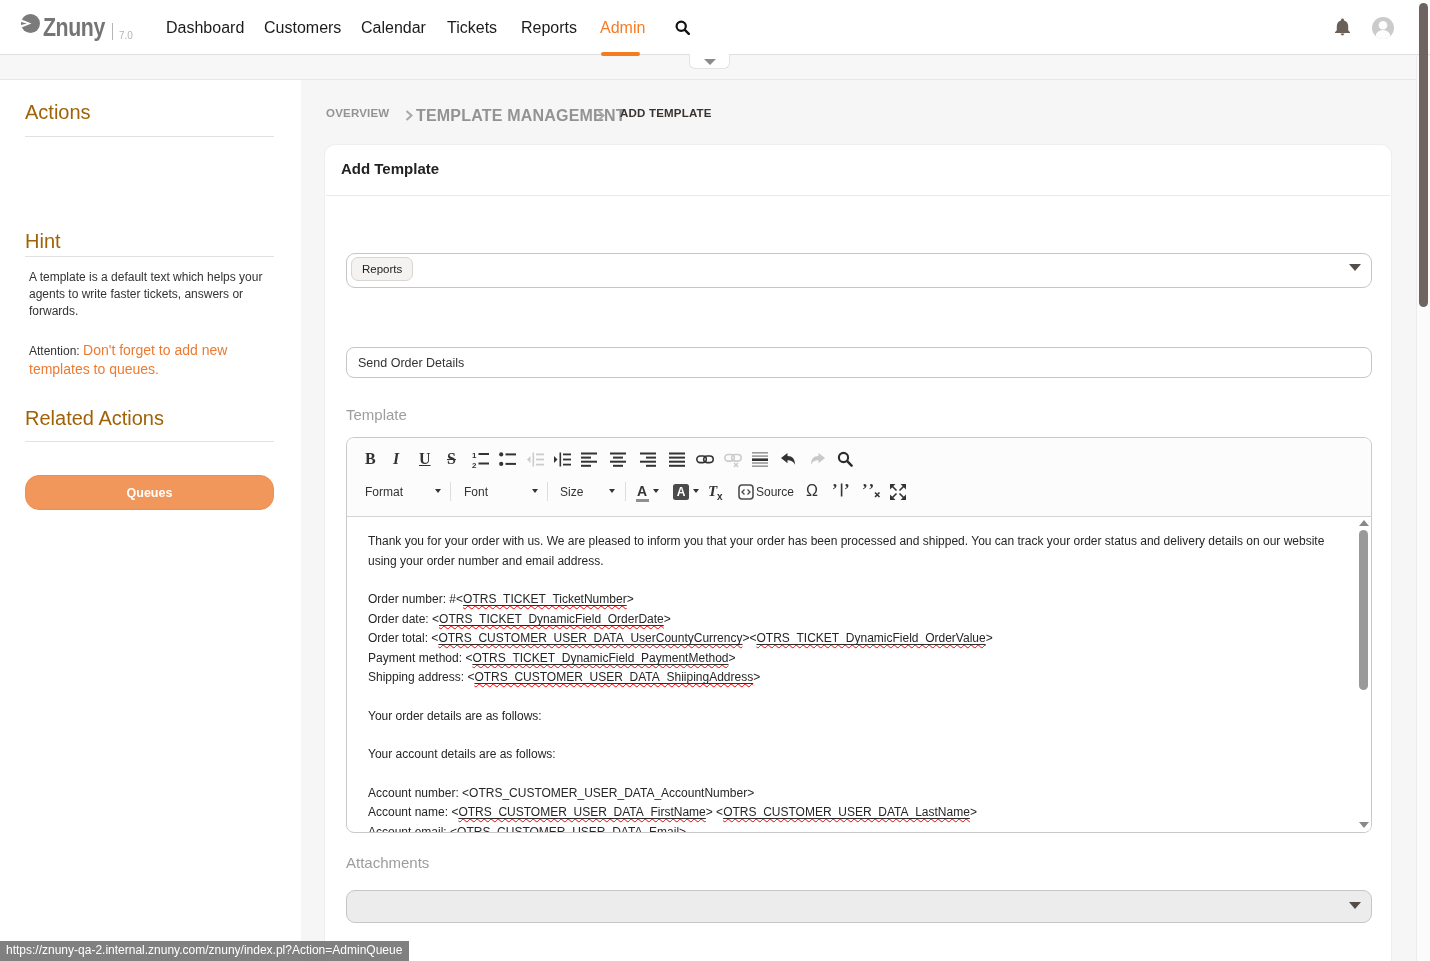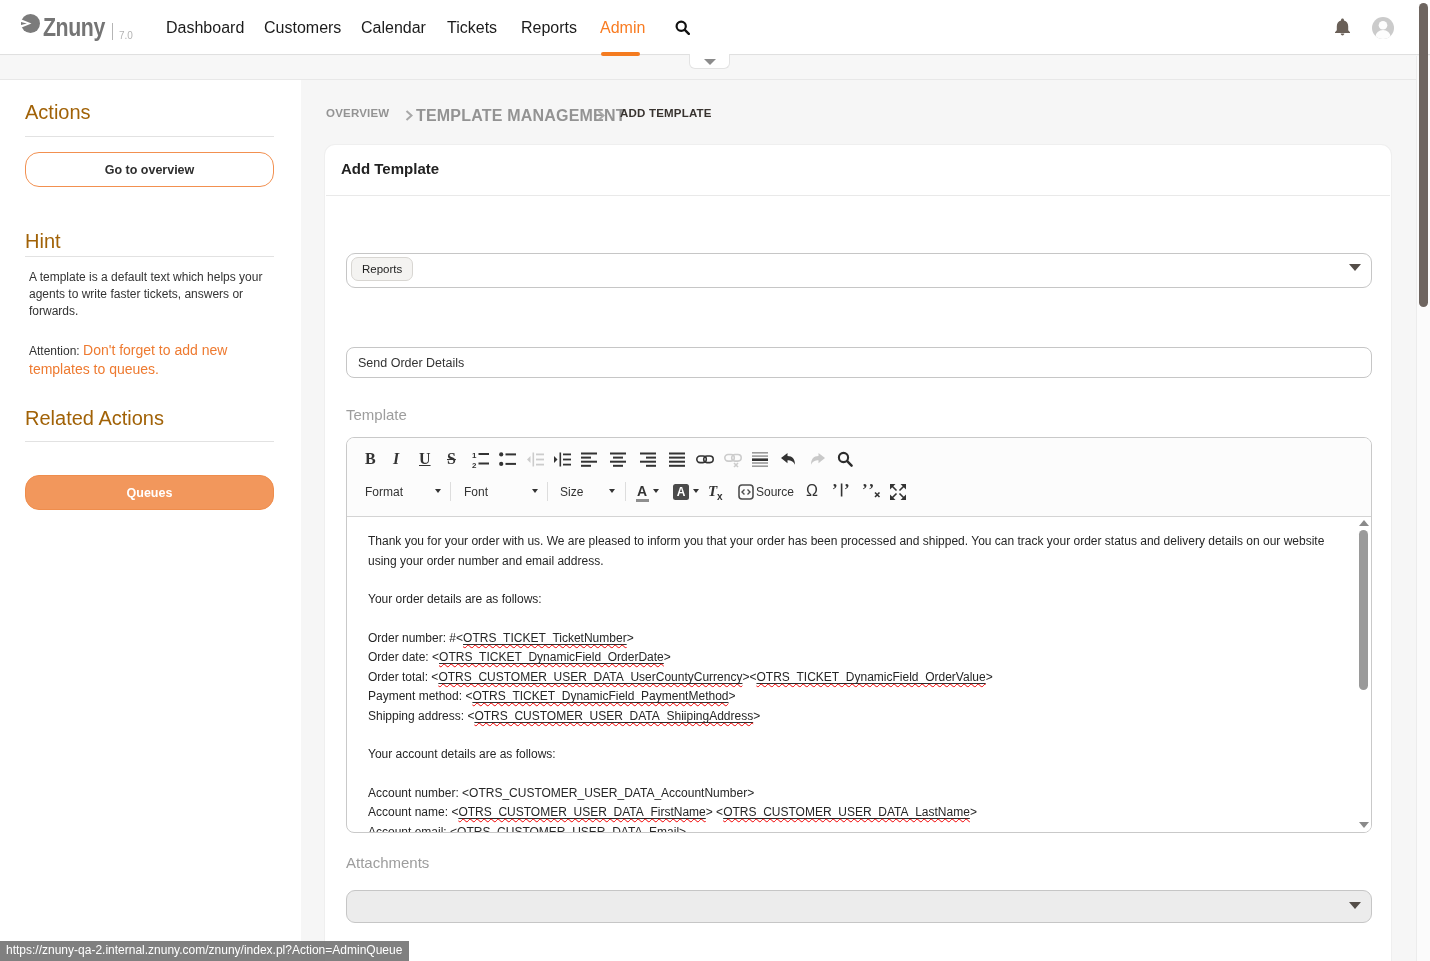--- a/index.html
+++ b/index.html
@@ -92,21 +92,20 @@
 
 <div id="band">
   <div id="toggletab">
       <div class="tri"></div>
     </div>
 </div>
 
 <div id="sidebar">
   <div class="sbh" style="top:21px;">Actions</div>
   <div class="sbhr" style="top:56px;"></div>
-  <div class="sbtn" style="top:72px;">Go to overview</div>
   <div class="sbh" style="top:142px;margin-top:8px;">Hint</div>
   <div class="sbhr" style="top:176px;"></div>
   <div class="sbtxt" style="top:189px;">A template is a default text which helps your<br>agents to write faster tickets, answers or<br>forwards.</div>
   <div class="sbtxt" style="top:262px;line-height:17.5px;">Attention: <span style="color:#ee7a30;font-size:14px;">Don't forget to add new<br>templates to queues.</span></div>
   <div class="sbh" style="top:327px;">Related Actions</div>
   <div class="sbhr" style="top:361px;"></div>
   <div class="sbtn" style="top:395px;background:#f2975c;border-color:#ef8d4c;color:#fff;">Queues</div>
 </div>
 
 <div class="abs" style="left:326px;top:107px;font-size:11.5px;font-weight:bold;color:#939393;letter-spacing:0.2px;">OVERVIEW</div>
@@ -253,26 +252,26 @@
   </svg>
   <svg class="abs" style="left:543px;top:46px" width="16" height="16" viewBox="0 0 16 16">
     <polygon points="0,0 5.5,0 0,5.5" fill="#333"></polygon>
       <polygon points="16,0 16,5.5 10.5,0" fill="#333"></polygon>
     <polygon points="0,16 0,10.5 5.5,16" fill="#333"></polygon>
       <polygon points="16,16 10.5,16 16,10.5" fill="#333"></polygon>
     <path d="M2,2 l4.5,4.5 M14,2 l-4.5,4.5 M2,14 l4.5,-4.5 M14,14 l-4.5,-4.5" stroke="#333" stroke-width="1.6"></path>
   </svg>
   <div id="edtext">
     <p>Thank you for your order with us. We are pleased to inform you that your order has been processed and shipped. You can track your order status and delivery details on our website<br>using your order number and email address.</p>
-    <p>Your order details are as follows:</p>
     <p>Order number: #&lt;<span class="u"><span class="w">OTRS_TICKET_TicketNumber</span></span>&gt;<br>
 Order date: &lt;<span class="u"><span class="w">OTRS_TICKET_DynamicField_OrderDate</span></span>&gt;<br>
 Order total: &lt;<span class="u"><span class="w">OTRS_CUSTOMER_USER_DATA_UserCountyCurrency</span></span>&gt;&lt;<span class="u"><span class="w">OTRS_TICKET_DynamicField_OrderValue</span></span>&gt;<br>
 Payment method: &lt;<span class="u"><span class="w">OTRS_TICKET_DynamicField_PaymentMethod</span></span>&gt;<br>
 Shipping address: &lt;<span class="u"><span class="w">OTRS_CUSTOMER_USER_DATA_ShiipingAddress</span></span>&gt;</p>
+    <p>Your order details are as follows:</p>
     <p>Your account details are as follows:</p>
     <p>Account number: &lt;OTRS_CUSTOMER_USER_DATA_AccountNumber&gt;<br>
 Account name: &lt;<span class="u"><span class="w">OTRS_CUSTOMER_USER_DATA_FirstName</span></span>&gt; &lt;<span class="u"><span class="w">OTRS_CUSTOMER_USER_DATA_LastName</span></span>&gt;<br>
 Account email: &lt;OTRS_CUSTOMER_USER_DATA_Email&gt;</p>
   </div>
 
   <div class="abs" style="left:1008px;top:80px;width:16px;height:315px;background:#fff;"></div>
   <div class="abs" style="left:1012px;top:82px;width:0;height:0;border-left:5px solid transparent;border-right:5px solid transparent;border-bottom:6px solid #8a8a8a;"></div>
   <div class="abs" style="left:1012px;top:92px;width:9px;height:160px;border-radius:5px;background:#9a9a9a;"></div>
   <div class="abs" style="left:1012px;top:384px;width:0;height:0;border-left:5px solid transparent;border-right:5px solid transparent;border-top:6px solid #8a8a8a;"></div>

